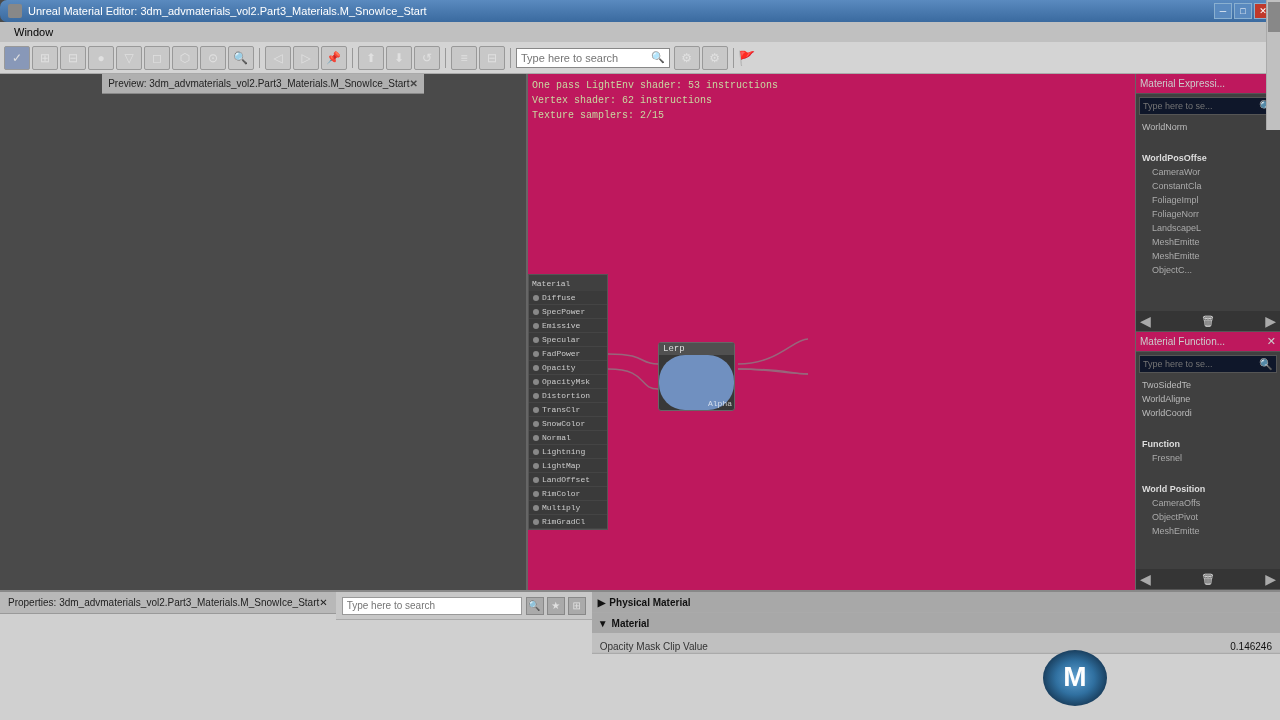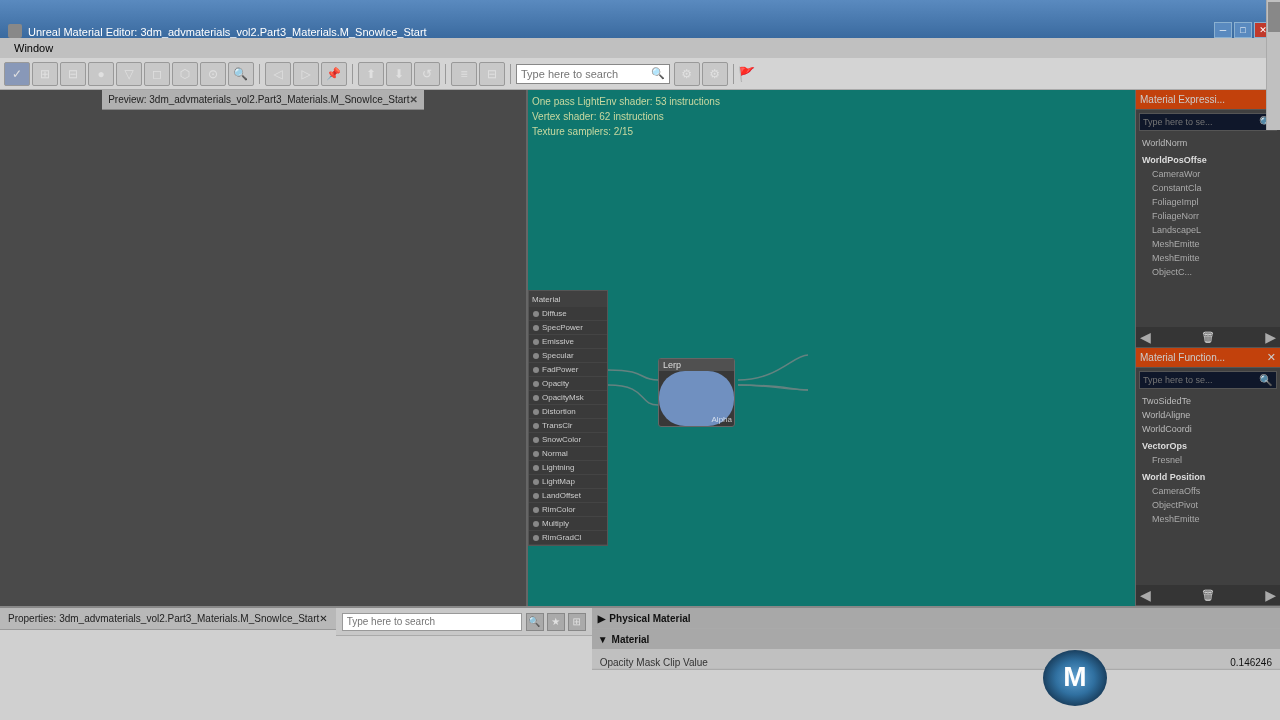--- a/index.html
+++ b/index.html
@@ -8,27 +8,28 @@
       height: 720px;
       background: #4a4a4a;
       font-family: 'Segoe UI', Tahoma, Arial, sans-serif;
       font-size: 11px;
       color: #e0e0e0;
       overflow: hidden;
     }
 
     
     #title-bar {
-      height: 38px;
+      height: 22px;
       background: linear-gradient(to bottom, #5a8abf, #3a6a9f);
       display: flex;
-      align-items: flex-end;
+      align-items: center;
       padding: 0 8px;
       color: white;
       font-size: 11px;
+      border-radius: 7px;
     }
     #title-bar .app-icon {
       width: 14px;
       height: 14px;
       background: #888;
       margin-right: 6px;
       border-radius: 2px;
     }
     #title-bar .title-text { flex: 1; font-size: 11px; }
     #title-bar .window-controls { display: flex; gap: 2px; }
@@ -181,23 +182,24 @@
       position: absolute;
       bottom: 10px;
       left: 10px;
       color: #aaa;
       font-size: 10px;
     }
 
     
     #node-editor {
       flex: 1;
-      background: #0f766e;
+      background: #be185d;
       position: relative;
       overflow: hidden;
+      font-family: Liberation Mono, monospace;
     }
     #shader-info {
       position: absolute;
       top: 4px;
       left: 4px;
       color: #c8d8a0;
       font-size: 10px;
       line-height: 1.5;
       z-index: 10;
     }
@@ -237,21 +239,21 @@
       border-left: 1px solid #666;
     }
     .right-panel {
       flex: 1;
       display: flex;
       flex-direction: column;
       border-bottom: 1px solid #555;
     }
     .right-panel-header {
       height: 20px;
-      background: #c2410c;
+      background: #be185d;
       display: flex;
       align-items: center;
       padding: 0 4px;
       font-size: 10px;
       color: #ccc;
       border-bottom: 1px solid #555;
     }
     .right-panel-header .close-x {
       margin-left: auto;
       cursor: pointer;
@@ -281,21 +283,21 @@
     }
     .panel-list-item {
       height: 14px;
       display: flex;
       align-items: center;
       padding: 0 4px;
       font-size: 9px;
       color: #bbb;
       cursor: pointer;
     }
-    .panel-list-item.bold { font-weight: bold; color: #ddd; margin-top: 3px; }
+    .panel-list-item.bold { font-weight: bold; color: #ddd; margin-top: 17px; }
     .panel-list-item.indent { padding-left: 14px; color: #aaa; }
     .panel-nav {
       height: 20px;
       background: #353535;
       display: flex;
       align-items: center;
       justify-content: space-between;
       padding: 0 4px;
     }
     .panel-nav-btn {
@@ -603,21 +605,21 @@
         <span class="close-x">✕</span>
       </div>
       <div class="right-panel-search">
         <input type="text" style="color: rgb(136, 136, 136); font-size: 9px;" placeholder="Type here to se...">
         <span>🔍</span>
       </div>
       <div class="panel-list">
         <div class="panel-list-item">TwoSidedTe</div>
         <div class="panel-list-item">WorldAligne</div>
         <div class="panel-list-item">WorldCoordi</div>
-        <div class="panel-list-item bold">VectorOps</div>
+        <div class="panel-list-item bold">Function</div>
         <div class="panel-list-item indent">Fresnel</div>
         <div class="panel-list-item bold">World Position</div>
         <div class="panel-list-item indent">CameraOffs</div>
         <div class="panel-list-item indent">ObjectPivot</div>
         <div class="panel-list-item indent">MeshEmitte</div>
       </div>
       <div class="panel-nav">
         <span class="panel-nav-btn">◀</span>
         <span>🗑</span>
         <span class="panel-nav-btn">▶</span>

